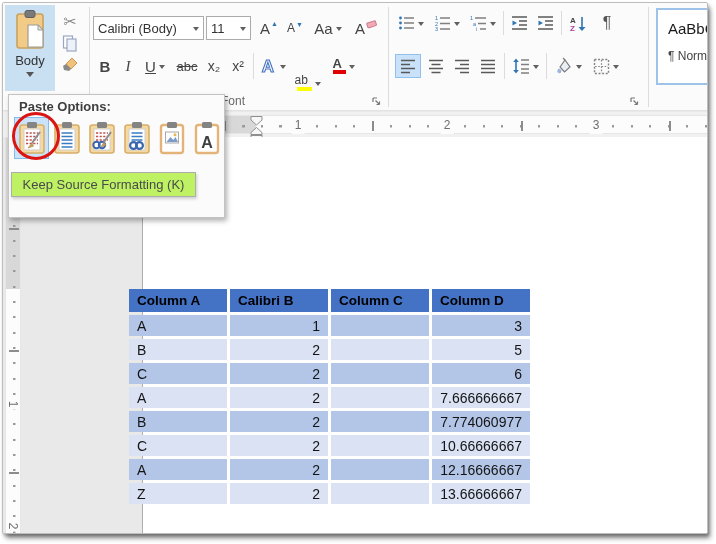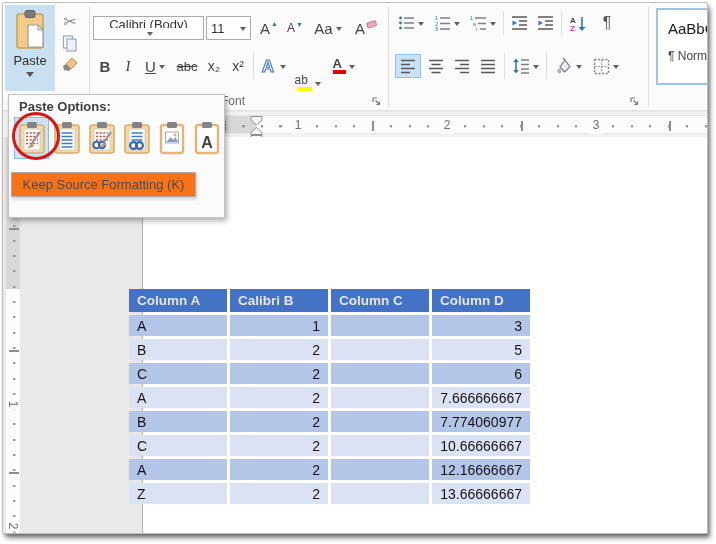--- a/index.html
+++ b/index.html
@@ -58,34 +58,34 @@
   .page { position:absolute; left:139px; top:0; width:567px; height:398px; background:#FFFFFF; border-left:1px solid #ADADAD; }
   .v-ruler { position:absolute; left:2px; top:0; width:16px; height:398px;
     background:
       repeating-linear-gradient(180deg,#8C8C8C 0 1.5px,transparent 1.5px 122px) 3px 90px / 10px 100% no-repeat,
       repeating-linear-gradient(180deg,#9A9A9A 0 2px,transparent 2px 15.3px) 6.5px 10px / 2.5px 100% no-repeat,
       linear-gradient(180deg,#D8D8D8 0 151px,#FCFCFC 151px);
     border:1px solid #E6E6E6;
   }
 
   table.word-table { position:absolute; left:123px; top:149px; border-collapse:separate; border-spacing:3px; font-size:14px; }
-  table.word-table th { width:98px; height:23px; background:#4472C4; color:#e5e5e5; font-size:13.5px; font-weight:bold; text-align:left; padding:0 0 0 8px; }
+  table.word-table th { width:98px; height:23px; background:#4472C4; color:#000000; font-size:13.5px; font-weight:bold; text-align:left; padding:0 0 0 8px; }
   table.word-table td { width:98px; height:21px; padding:0 8px; color:#141414; }
   table.word-table tr:nth-child(odd) td { background:#B4C6E7; }
   table.word-table tr:nth-child(even) td { background:#DAE2F3; }
   table.word-table td:nth-child(2), table.word-table td:nth-child(4) { text-align:right; }
 
   
   .paste-menu { position:absolute; left:5px; top:91px; width:217px; height:124px; background:#FBFBFB; border:1px solid #C3C3C3; box-shadow:2px 3px 5px rgba(0,0,0,.3); z-index:30; }
   .pm-title { position:absolute; left:10px; top:4px; font-size:13px; font-weight:bold; color:#3E3E3E; }
   .pm-icons { position:absolute; left:5px; top:22px; display:flex; }
   .pm-opt { width:35px; height:42px; display:flex; align-items:center; justify-content:center; border:1px solid transparent; }
   .pm-opt.selected { background:#CBE3F9; border:1px solid #86BCEC; }
   .red-circle { position:absolute; left:3px; top:17px; width:48px; height:48px; border:3.5px solid #DC1512; border-radius:50%; z-index:5; }
-  .pm-tooltip { position:absolute; left:2px; top:77px; width:185px; height:25px; background:#f97316; border:1px solid #ACACAC; box-shadow:1px 2px 3px rgba(0,0,0,.18); display:flex; align-items:center; justify-content:center; font-size:13px; color:#4A4A4A; white-space:nowrap; }
+  .pm-tooltip { position:absolute; left:2px; top:77px; width:185px; height:25px; background:#bef264; border:1px solid #ACACAC; box-shadow:1px 2px 3px rgba(0,0,0,.18); display:flex; align-items:center; justify-content:center; font-size:13px; color:#4A4A4A; white-space:nowrap; }
   .pm-default { position:absolute; left:0; top:104px; width:100%; text-align:center; font-size:13.5px; color:#444; }
   .accel { text-decoration:underline; }
 
   
   .style-card { position:absolute; left:653px; top:5px; width:72px; height:77px; background:#fff; border:2px solid #9DC3E8; padding:10px 0 0 10px; }
   .style-prev { font-size:15px; color:#1a1a1a; }
   .style-name { font-size:12px; color:#444; margin-top:12px; white-space:nowrap; }
 
   svg { display:block; }
 </style>
@@ -102,40 +102,40 @@
 
     <div class="paste-btn">
       <span style="margin-top:4px">
         <svg width="34" height="42" viewBox="0 0 34 42">
           <rect x="4" y="5" width="26" height="34" rx="2.5" fill="#F2CB87" stroke="#C9A25E" stroke-width="1.6"></rect>
           <rect x="12" y="1.5" width="10" height="7" rx="2" fill="#7A7A7A" stroke="#5E5E5E"></rect>
           <path d="M15 16 h10 l5 5 v17 h-15 z" fill="#FFFFFF" stroke="#9C9C9C" stroke-width="1.2"></path>
           <path d="M25 16 l5 5 h-5 z" fill="#E3E3E3" stroke="#9C9C9C" stroke-width="1"></path>
         </svg>
       </span>
-      <span class="paste-label">Paste</span>
+      <span class="paste-label">Body</span>
       <div class="dn-tri"></div>
     </div>
     <div class="mini" style="left:54px; top:7px;">
           <span class="scissors">✂</span>
         </div>
     <div class="mini" style="left:54px; top:29px;">
       <svg width="16" height="17" viewBox="0 0 16 17">
         <rect x="1.5" y="1" width="9" height="12" fill="#FDFDFD" stroke="#9AA7C4" stroke-width="1.2"></rect>
         <rect x="5" y="4" width="9" height="12" fill="#EDF1F8" stroke="#9AA7C4" stroke-width="1.2"></rect>
       </svg>
     </div>
     <div class="mini" style="left:54px; top:51px;">
       <svg width="16" height="16" viewBox="0 0 16 16">
         <path d="M10 1 l5 5 -6 6 -5 -5 z" fill="#F0C27C" stroke="#C89B57"></path>
         <path d="M4 7 l5 5 -2 2 -5 -1 -1 -4 z" fill="#8A8A8A"></path>
       </svg>
     </div>
 
-    <div class="combo" style="left:90px; top:13px; width:111px;flex-direction:column;">
+    <div class="combo" style="left:90px; top:13px; width:111px;">
       <span class="val">Calibri (Body)</span>
       <span class="dar"></span>
     </div>
     <div class="combo" style="left:203px; top:13px; width:45px;">
       <span class="val">11</span>
       <span class="dar"></span>
     </div>
     <div class="rb" style="left:254px; top:13px; width:24px; height:24px;">
       <span class="tbtn">A</span>
           <span style="font-size:7px;color:#2E75B6;margin:-10px 0 0 1px">▲</span>

